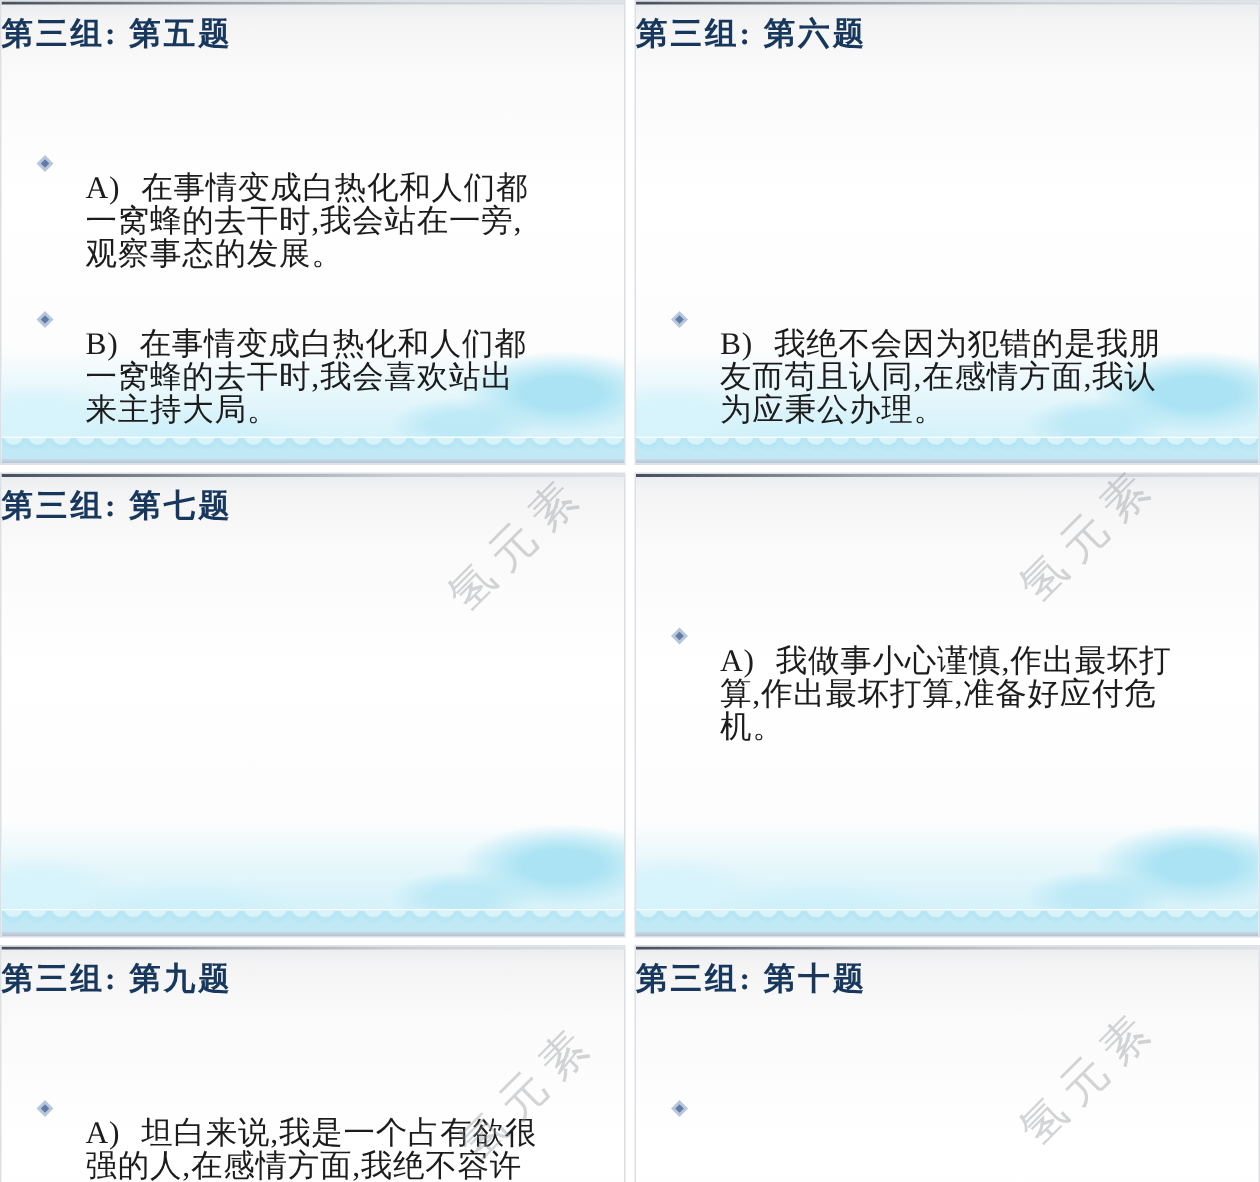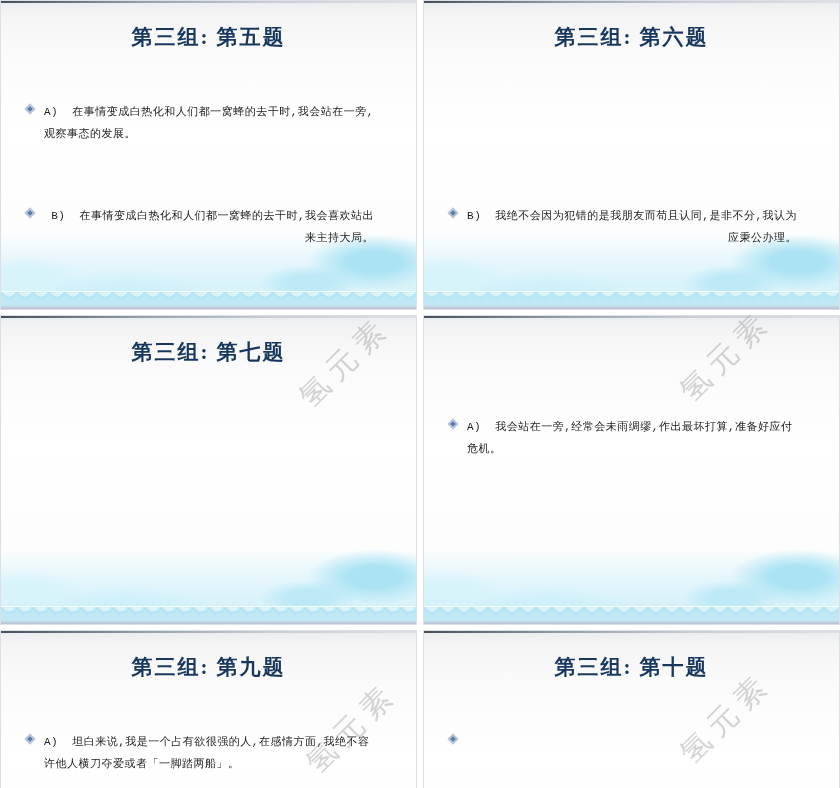--- a/index.html
+++ b/index.html
@@ -39,41 +39,40 @@
     background-color:#c0e9f5;
     background-image:radial-gradient(circle at 8px -2px, #d9f3fb 6px, #b4e4f3 7px, rgba(180,228,243,0) 11px);
     background-size:16px 14px; background-repeat:repeat-x;
   }
   .bottom-edge {
     position:absolute; left:0; right:0; bottom:0; height:3px;
     background:linear-gradient(180deg,#ccd8e4,#b3c4d5);
   }
   
   .slide-title {
-    position:relative; margin:0; padding-top:22px;
-    text-align:center; font-size:21px; font-weight:700; letter-spacing:2px;
+    position:relative; margin:0; padding-top:7px;
+    text-align:left; font-size:21px; font-weight:700; letter-spacing:2px;
     color:#17375d; z-index:2;
   }
   .bullet {
     position:absolute; left:0; width:336px; padding-left:40px; z-index:2;
   }
   .pos-a { top:97px; }
-  .pos-b { top:201px;text-align:right; }
+  .pos-b { top:201px; }
   .diamond {
     position:absolute; left:25px; top:7px; width:8px; height:8px;
     background:#b7c6db; transform:rotate(45deg);
   }
   .diamond::after {
     content:""; position:absolute; left:2px; top:2px; right:2px; bottom:2px;
     background:#5f7ba6;
   }
   .bullet-text {
-    margin:3px; font-size:11px; line-height:22px; color:#1c1c1c;
+    margin:16px; font-size:21px; line-height:22px; color:#1c1c1c;
     letter-spacing:0.5px;
-    font-family:Liberation Mono, monospace;
   }
   .opt-label { margin-right:14px; }
   
   .wm {
     position:absolute; z-index:5; pointer-events:none; white-space:nowrap;
     transform:translate(-50%,-50%) rotate(-45deg);
     font-family:"Liberation Sans","DejaVu Sans",sans-serif;
     font-size:30px; letter-spacing:8px; color:#8e9296; opacity:.38;
   }
   .wm1 { left:345px; top:362px; }
@@ -105,42 +104,42 @@
 
   <section class="slide">
     <div class="topline"></div>
     <div class="waves">
       <div class="scallops"></div>
       <div class="bottom-edge"></div>
     </div>
     <h2 class="slide-title">第三组: 第六题</h2>
     <div class="bullet pos-b">
       <span class="diamond"></span>
-      <p class="bullet-text"><span class="opt-label">B)</span><span>我绝不会因为犯错的是我朋友而苟且认同,是非不分,我认为应秉公办理。</span></p>
+      <p class="bullet-text"><span class="opt-label">B)</span><span>我绝不会因为犯错的是我朋友而苟且认同,在感情方面,我认为应秉公办理。</span></p>
     </div>
   </section>
 
   <section class="slide">
     <div class="topline"></div>
     <div class="waves">
       <div class="scallops"></div>
       <div class="bottom-edge"></div>
     </div>
     <h2 class="slide-title">第三组: 第七题</h2>
   </section>
 
   <section class="slide">
     <div class="topline"></div>
     <div class="waves">
       <div class="scallops"></div>
       <div class="bottom-edge"></div>
     </div>
     <div class="bullet pos-a">
       <span class="diamond"></span>
-      <p class="bullet-text"><span class="opt-label">A)</span><span>我会站在一旁,经常会未雨绸缪,作出最坏打算,准备好应付危机。</span></p>
+      <p class="bullet-text"><span class="opt-label">A)</span><span>我做事小心谨慎,作出最坏打算,作出最坏打算,准备好应付危机。</span></p>
     </div>
   </section>
 
   <section class="slide">
     <div class="topline"></div>
 
     <h2 class="slide-title">第三组: 第九题</h2>
     <div class="bullet pos-a">
       <span class="diamond"></span>
       <p class="bullet-text"><span class="opt-label">A)</span><span>坦白来说,我是一个占有欲很强的人,在感情方面,我绝不容许他人横刀夺爱或者「一脚踏两船」。</span></p>

